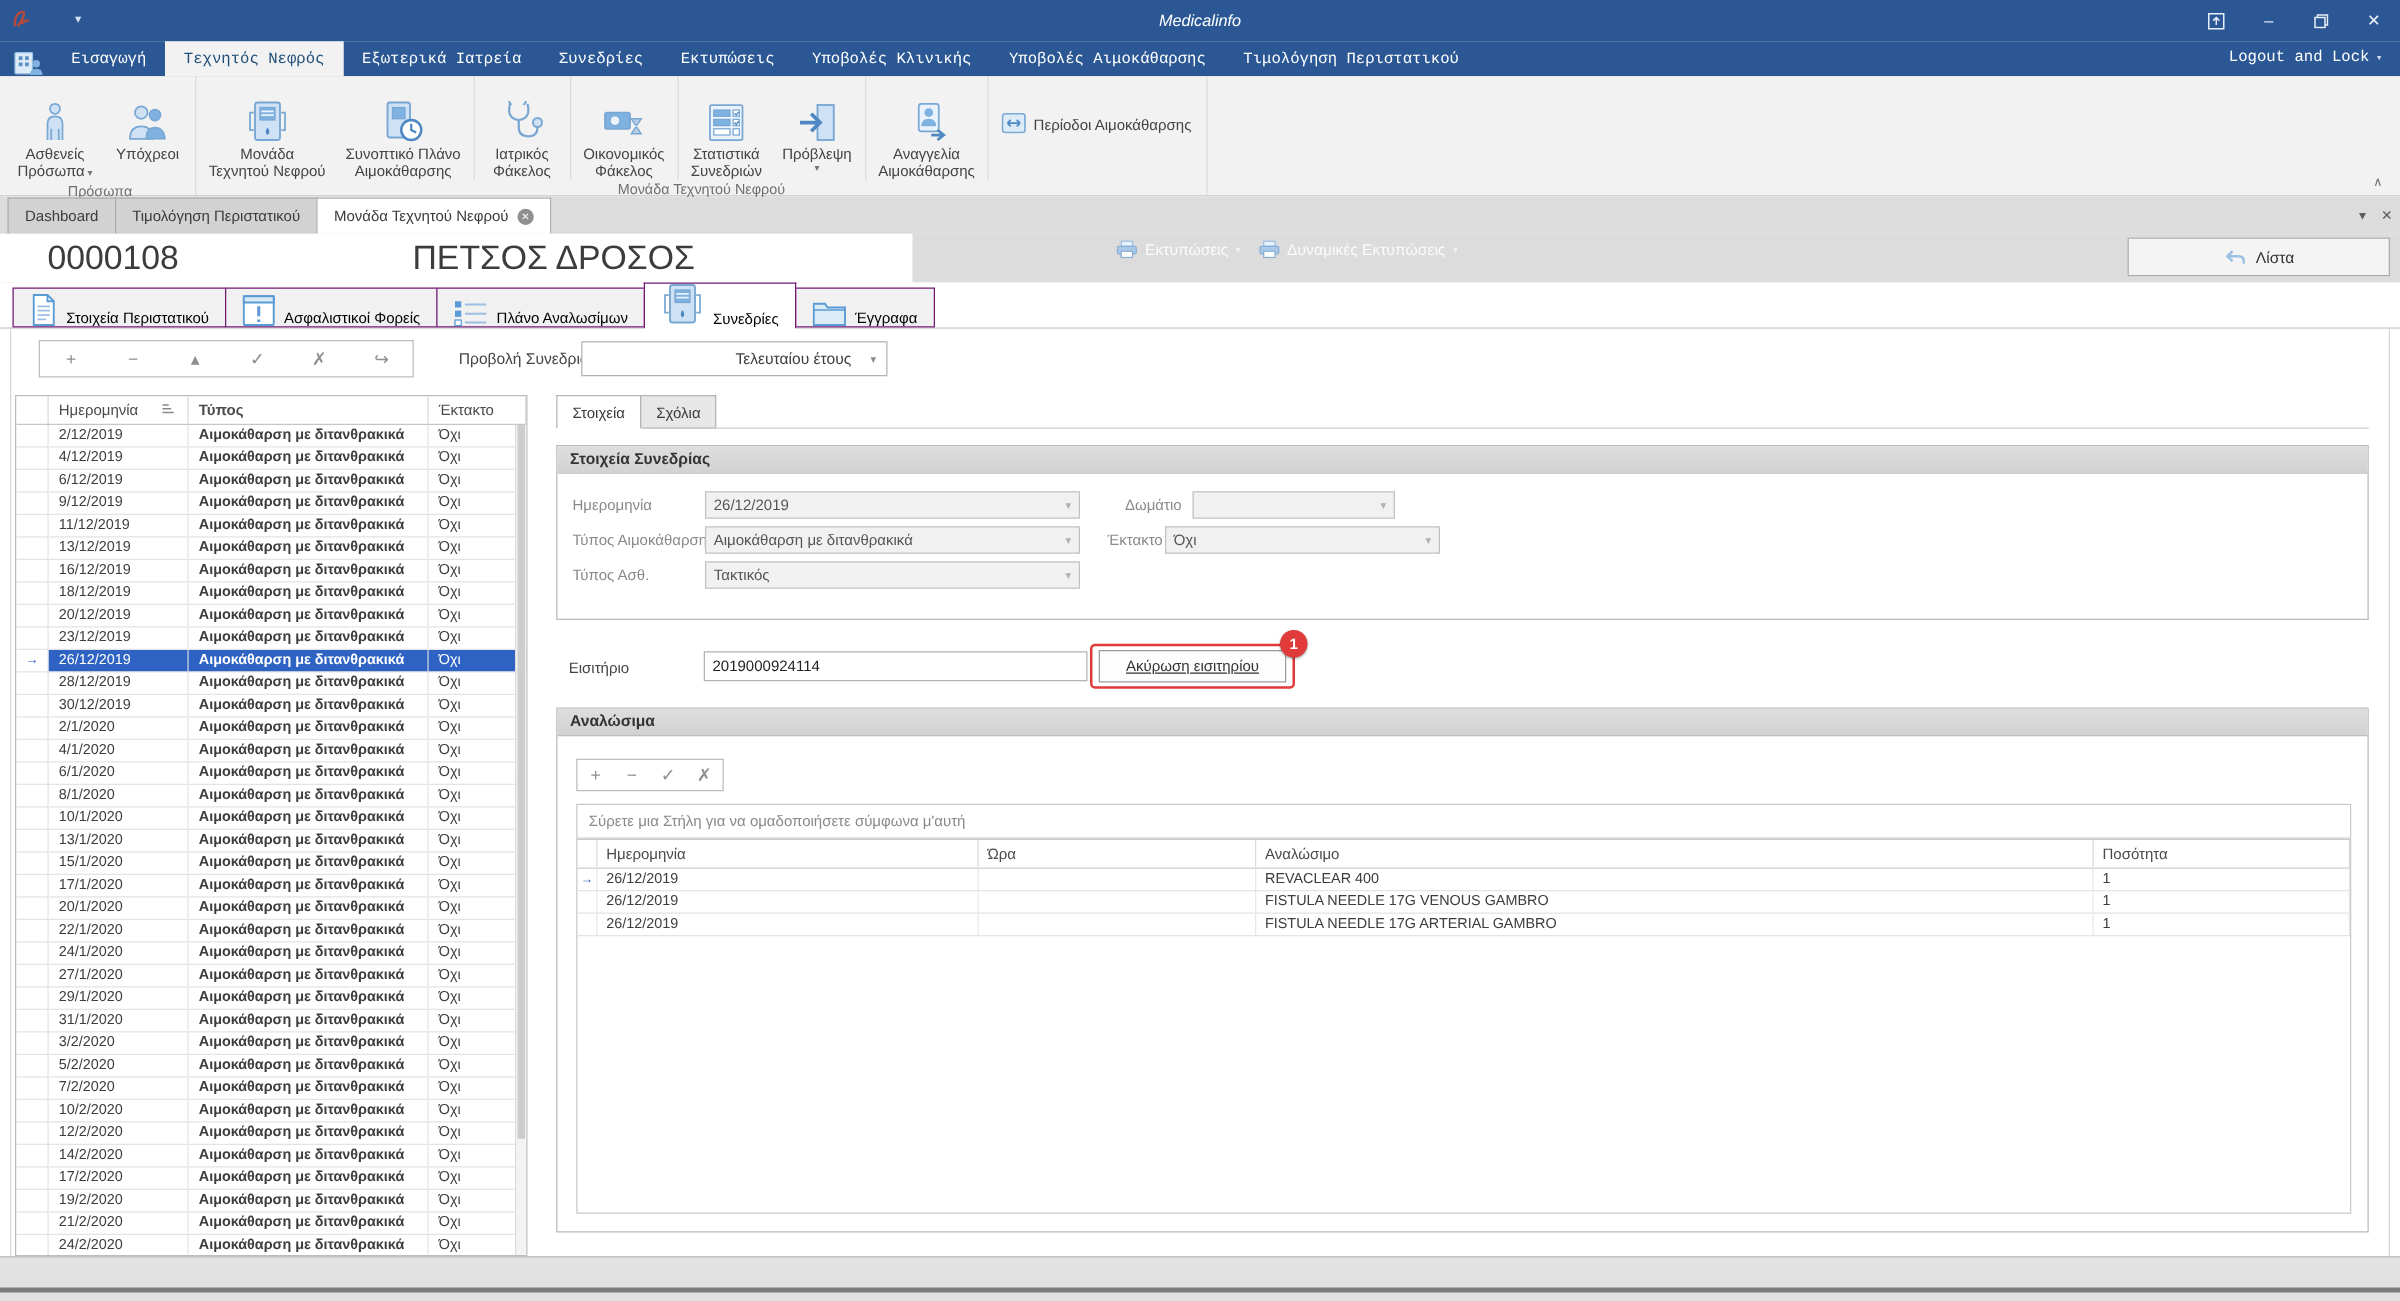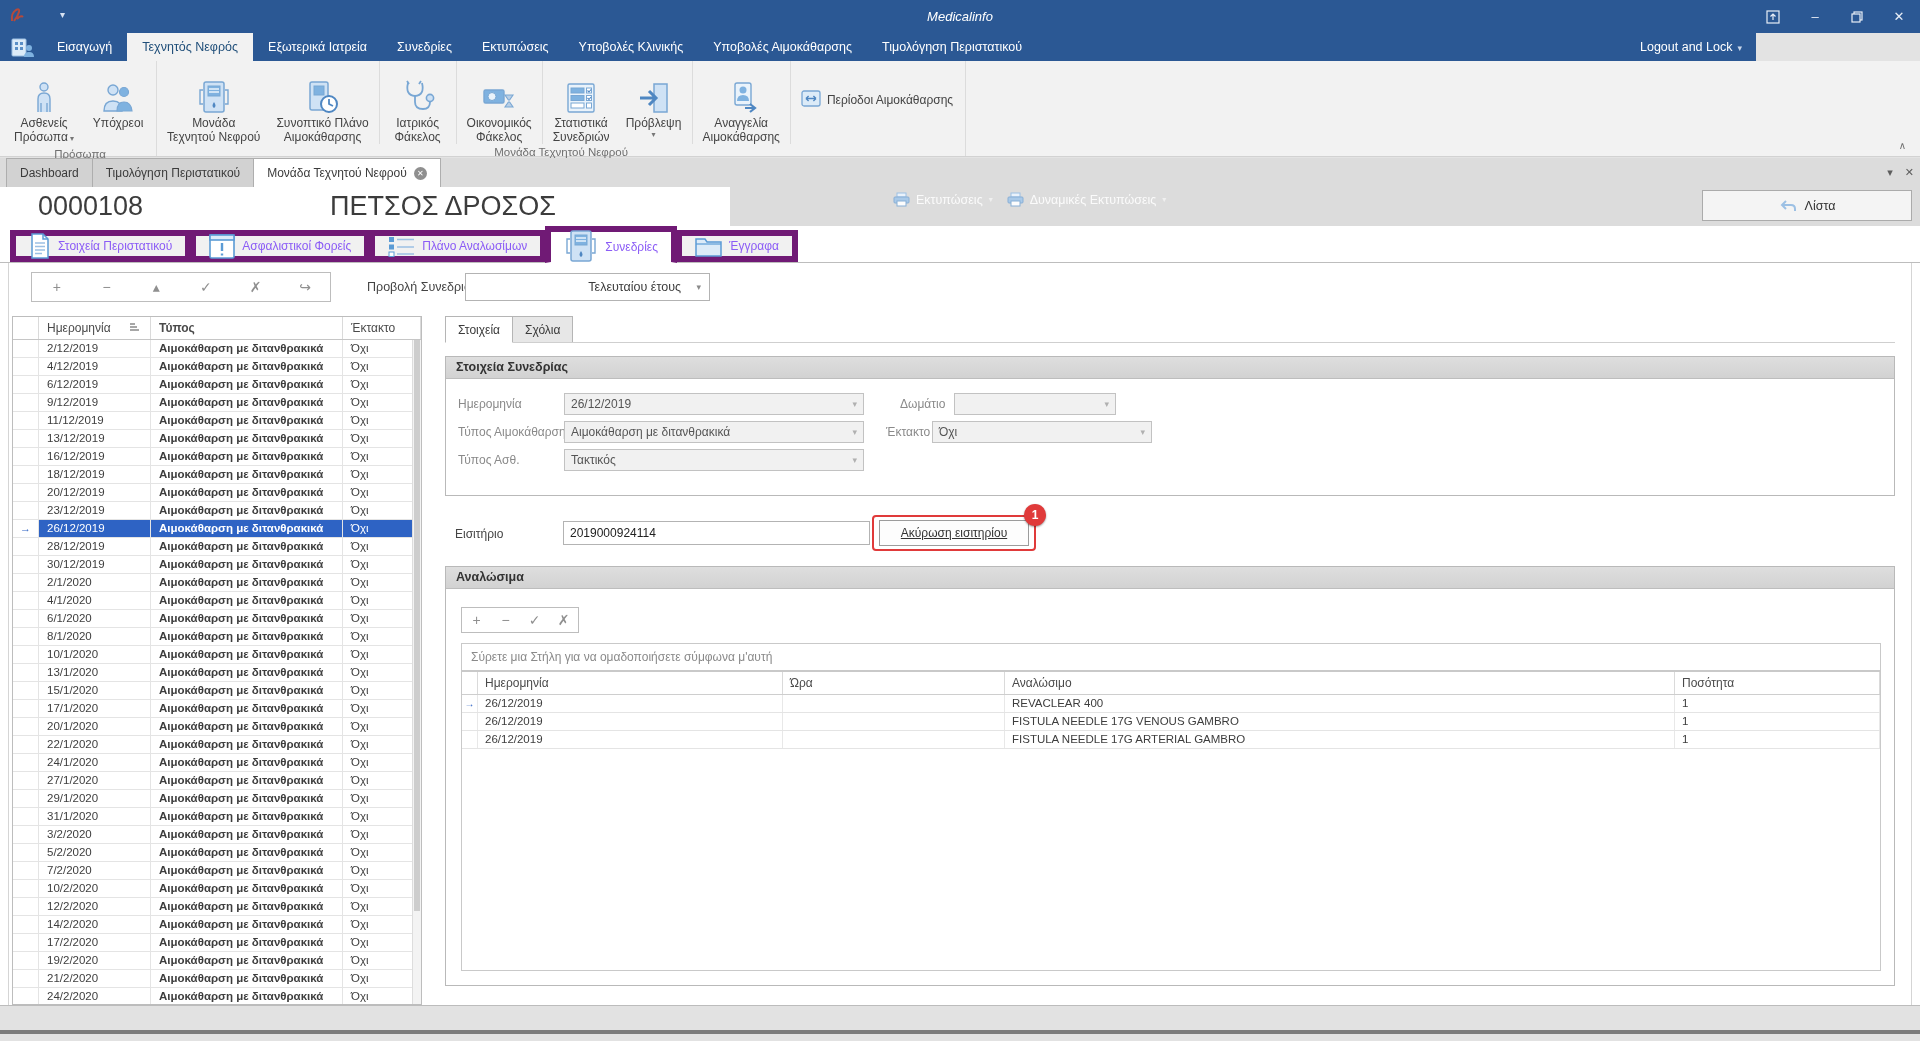--- a/index.html
+++ b/index.html
@@ -8,21 +8,21 @@
 
   
   .titlebar { position:absolute; left:0; top:0; width:1920px; height:33px; background:#2b5894; color:#fff; }
   .titlebar .logo { position:absolute; left:8px; top:7px; width:18px; height:18px; }
   .titlebar .qat-arrow { position:absolute; left:60px; top:9px; font-size:10px; color:#d7e2f2; }
   .titlebar .title { position:absolute; left:0; right:0; top:0; height:33px; line-height:33px; text-align:center; font-size:13px;font-style:italic; }
   .win-controls { position:absolute; right:0; top:0; height:33px; display:flex; }
   .win-btn { width:42px; height:33px; display:flex; align-items:center; justify-content:center; color:#e8eef7; font-size:13px; }
 
   
-  .menubar { position:absolute; left:0; top:33px; width:1756px; height:28px; background:#2b5894; display:flex; align-items:flex-start; color:#fff; font-size:12.5px; }
+  .menubar { position:absolute; left:0; top:33px; width:1920px; height:28px; background:#2b5894; display:flex; align-items:flex-end; color:#fff; font-size:12.5px;font-family:Liberation Mono, monospace; }
   .appicon { width:26px; height:22px; margin:3px 6px 0 10px; }
   .menu-item { padding:0 15px; line-height:28px; cursor:default; }
   .menu-item.active { background:#f2f2f2; color:#1f4e79; }
   .menu-spacer { flex:1; }
   .logout { padding:0 14px; line-height:28px; font-size:12.5px; }
   .logout .arr { font-size:9px; margin-left:5px; color:#c9d7ea; }
 
   
   .ribbon { position:absolute; left:0; top:61px; width:1920px; height:96px; background:#f2f2f2; border-bottom:1px solid #d2d2d2; display:flex; padding-left:4px; }
   .rgroup { display:flex; flex-direction:column; border-right:1px solid #dcdcdc; }
@@ -49,21 +49,21 @@
   .patient-gray { position:absolute; left:730px; top:0; right:0; bottom:0; background:#dcdcdc; }
   .patient-code { position:absolute; left:38px; top:4px; font-size:27px; color:#3c3c3c; }
   .patient-name { position:absolute; left:330px; top:4px; font-size:27px; color:#3c3c3c; }
   .print-btns { position:absolute; left:893px; top:5px; display:flex; gap:14px; }
   .print-btn { display:flex; align-items:center; gap:6px; color:#fbfbfb; font-size:12.5px; }
   .print-btn .arr { font-size:8px; color:#f0f0f0; }
   .list-btn { position:absolute; right:8px; top:3px; width:210px; height:31px; background:#f4f4f4; border:1px solid #ababab; display:flex; align-items:center; justify-content:center; gap:8px; font-size:12.5px; color:#333; }
 
   
   .subtabs { position:absolute; left:0; top:226px; width:1920px; height:37px; background:#fff; border-bottom:1px solid #bdbdbd; display:flex; align-items:flex-end; padding-left:10px; }
-  .subtab { height:32px; display:flex; align-items:center; gap:7px; padding:0 13px; border:6px solid #701a75; margin-right:-1px; background:#f1f1f1; font-size:12px; color:#8b5cf6; }
+  .subtab { height:32px; display:flex; align-items:flex-end; gap:7px; padding:0 13px; border:1px solid #701a75; margin-right:-1px; background:#f1f1f1; font-size:12px; color:#000000; }
   .subtab.active { height:37px; background:#fff; border-bottom:1px solid #fff; margin-bottom:-1px; z-index:2; }
 
   
   .content { position:absolute; left:0; top:263px; width:1920px; height:742px; background:#fff; }
   .content-frame { position:absolute; left:8px; top:0; right:8px; bottom:0; border-left:1px solid #d5d5d5; border-right:1px solid #d5d5d5; }
 
   .sess-toolbar { position:absolute; left:31px; top:9px; width:300px; height:30px; border:1px solid #bdbdbd; background:#fff; display:flex; }
   .tb-btn { flex:1; display:flex; align-items:center; justify-content:center; color:#8f8f8f; font-size:14px; }
   .view-label { position:absolute; left:367px; top:17px; font-size:12.5px; color:#444; }
   .view-combo { position:absolute; left:465px; top:10px; width:245px; height:28px; border:1px solid #b3b3b3; background:#fff; font-size:12.5px; color:#3c3c3c; line-height:26px; text-align:right; padding-right:28px; }

